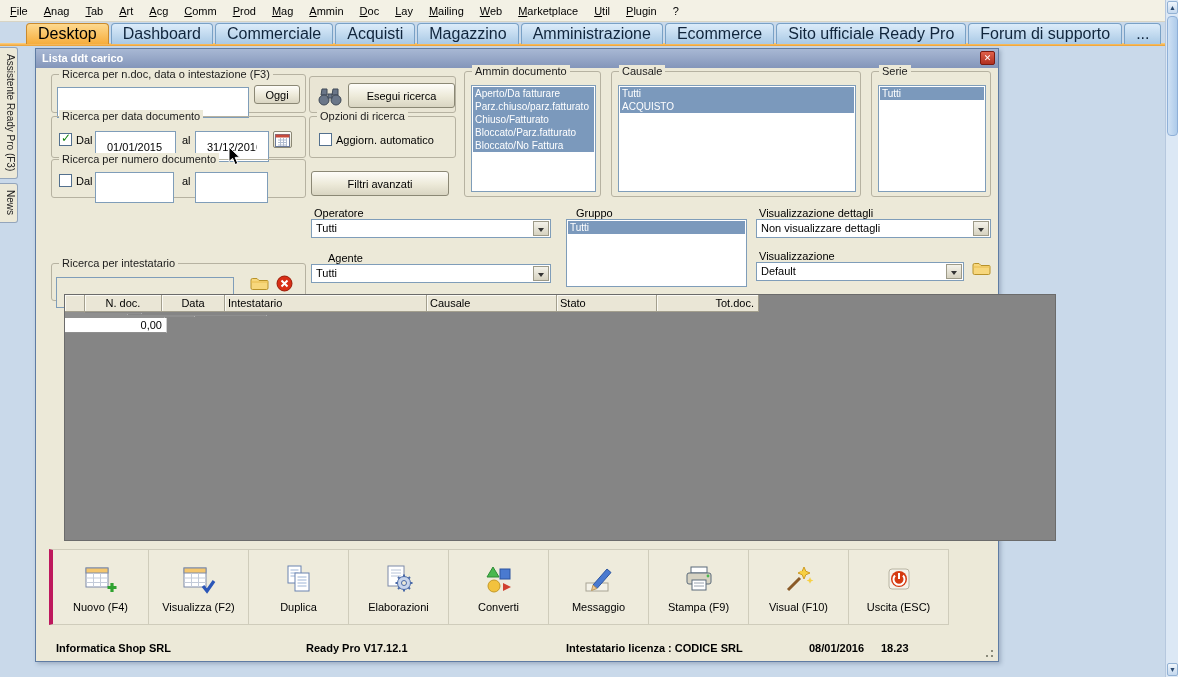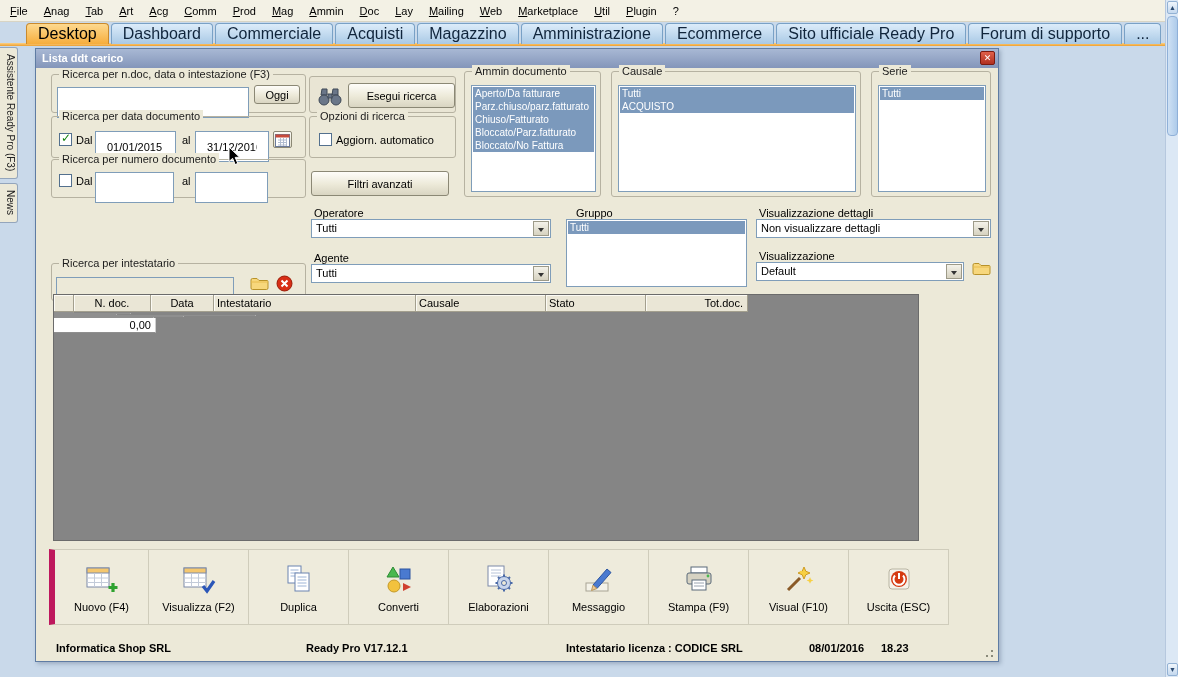--- a/index.html
+++ b/index.html
@@ -61,37 +61,37 @@
   .combo { position:absolute; background:#fff; border:1px solid #7f9db9; height:19px; cursor:default; }
   .combo-value { position:absolute; left:4px; top:2px; white-space:nowrap; }
   .combo-btn { position:absolute; right:1px; top:1px; bottom:1px; width:16px;
     background:linear-gradient(180deg,#f4f2ea,#d6d2c0); border:1px solid #9d9a88; }
   .combo-btn::after { content:""; position:absolute; left:4px; top:6px; width:0; height:0;
     border:3px solid transparent; border-top:4px solid #333; }
   .mini-btn { position:absolute; background:linear-gradient(180deg,#fdfcf7,#e2decb);
     border:1px solid #8b8875; border-radius:2px; display:flex; align-items:center; justify-content:center; cursor:default; }
   .icon-btn { position:absolute; background:none; border:none; cursor:default; }
   
-  .grid-area { position:absolute; left:17px; top:245px; width:866px; height:247px;
+  .grid-area { position:absolute; left:28px; top:245px; width:992px; height:247px;
     background:var(--grid-gray,#858585); border:1px solid #6b6b6b; }
   .grid-header { position:absolute; left:0; top:0; display:flex; height:17px; }
   .gh { background:#eae6d6; border-right:1px solid #a39f8e; border-bottom:1px solid #a39f8e;
     box-shadow:inset 1px 1px 0 #fbfaf4; line-height:16px; padding:0 3px; flex:none; overflow:hidden; }
   .grid-row { position:absolute; left:0; top:17px; display:flex; height:15px;flex-direction:column; }
   .gr { background:#fff; border-right:1px solid #cfcfcf; border-bottom:1px solid #8f8f8f;
     line-height:14px; flex:none; overflow:hidden; }
   .gr.sel { background:#eae6d6; border-right:1px solid #a39f8e; }
   .c0{width:20px}.c1{width:77px}.c2{width:63px}.c3{width:202px}.c4{width:130px}.c5{width:100px}.c6{width:102px}
   .ctr{text-align:center}.num{text-align:right;padding-right:4px}
   
   .toolbar { position:absolute; left:13px; top:500px; width:900px; height:76px; display:flex; }
   .tool-btn { width:100px; height:76px; background:#eeebdc; border:1px solid #cfccbb; border-left:none;
     display:flex; flex-direction:column; align-items:center; justify-content:center; gap:5px;
     font:11px "Liberation Sans",sans-serif; cursor:default; }
-  .tool-btn:first-child { border-left:6px solid #be185d; }
+  .tool-btn:first-child { border-left:4px solid #be185d; }
   .tool-icon { height:34px; display:flex; align-items:center; }
   
   .statusbar { position:absolute; left:13px; top:587px; width:947px; height:24px; font-weight:bold; }
   .sb { position:absolute; top:6px; white-space:nowrap; }
   .grip { position:absolute; right:3px; bottom:3px; width:10px; height:10px; }
   .grip i { position:absolute; width:2px; height:2px; background:#8a8a7a; }
   
   .scrollbar { position:absolute; right:0; top:0; width:13px; height:677px;
     background:#dce8f5; border-left:1px solid #b6c8de; }
   .scroll-arrow { position:absolute; left:1px; width:11px; height:13px;
@@ -247,21 +247,21 @@
 
     <div class="lb-item selected">Tutti</div>
       </div>
   </div>
 
   <span class="lbl" style="left:278px;top:158px">Operatore</span>
   <div class="combo" style="left:275px;top:170px;width:240px">
     <span class="combo-value">Tutti</span>
     <span class="combo-btn"></span>
   </div>
-  <span class="lbl" style="left:278px;top:203px">Agente</span>
+  <span class="lbl" style="left:292px;top:203px">Agente</span>
   <div class="combo" style="left:275px;top:215px;width:240px">
     <span class="combo-value">Tutti</span>
     <span class="combo-btn"></span>
   </div>
 
   <span class="lbl" style="left:540px;top:158px">Gruppo</span>
   <div class="listbox" style="left:530px;top:170px;width:181px;height:68px">
 
   <div class="lb-item selected">Tutti</div>
     </div>
@@ -334,39 +334,39 @@
           <path d="M7.5 7h8M7.5 10h8M7.5 13h8" stroke="#9db4d6"></path>
           <rect x="12" y="10" width="14" height="18" fill="#fff" stroke="#6b83b0"></rect>
           <path d="M14.5 14h9M14.5 17h9M14.5 20h9M14.5 23h9" stroke="#9db4d6"></path>
         </svg>
       </span>
       <span class="tool-label">Duplica</span>
     </button>
     <button class="tool-btn">
       <span class="tool-icon">
         <svg width="32" height="32">
-          <path d="M4 14 L10 4 L16 14 Z" fill="#49b84f" stroke="#2e8c35"></path>
-          <rect x="17" y="6" width="10" height="10" fill="#4a7ad0" stroke="#2c55a0"></rect>
-          <circle cx="11" cy="23" r="6" fill="#f2c23e" stroke="#c59a26"></circle>
-          <path d="M20 20 l8 4 -8 4 z" fill="#d04030"></path>
-        </svg>
-      </span>
-      <span class="tool-label">Converti</span>
-    </button>
-    <button class="tool-btn">
-      <span class="tool-icon">
-        <svg width="32" height="32">
           <rect x="5" y="3" width="16" height="20" fill="#fff" stroke="#7d8aa8"></rect>
           <path d="M8 7h10M8 10h10M8 13h10" stroke="#b8c4d8"></path>
           <path d="M21 11.5v3M21 25.5v3M12.5 20h3M26.5 20h3M15 14l2 2M25 24l2 2M27 14l-2 2M17 24l-2 2" stroke="#4a6aa8" stroke-width="2"></path>
           <circle cx="21" cy="20" r="6.5" fill="#c9d6ec" stroke="#4a6aa8"></circle>
           <circle cx="21" cy="20" r="2.5" fill="#ece9d8" stroke="#4a6aa8"></circle>
         </svg>
       </span>
       <span class="tool-label">Elaborazioni</span>
+    </button>
+    <button class="tool-btn">
+      <span class="tool-icon">
+        <svg width="32" height="32">
+          <path d="M4 14 L10 4 L16 14 Z" fill="#49b84f" stroke="#2e8c35"></path>
+          <rect x="17" y="6" width="10" height="10" fill="#4a7ad0" stroke="#2c55a0"></rect>
+          <circle cx="11" cy="23" r="6" fill="#f2c23e" stroke="#c59a26"></circle>
+          <path d="M20 20 l8 4 -8 4 z" fill="#d04030"></path>
+        </svg>
+      </span>
+      <span class="tool-label">Converti</span>
     </button>
     <button class="tool-btn">
       <span class="tool-icon">
         <svg width="32" height="32">
           <rect x="3" y="20" width="22" height="8" fill="#f4f2e8" stroke="#a8a494"></rect>
           <path d="M10 22 L24 6 L28 9.5 L14 25.5 Z" fill="#4a7ad0" stroke="#2c55a0"></path>
           <path d="M10 22 L14 25.5 L8.5 27.5 Z" fill="#f0c890" stroke="#b89860"></path>
         </svg>
       </span>
       <span class="tool-label">Messaggio</span>

